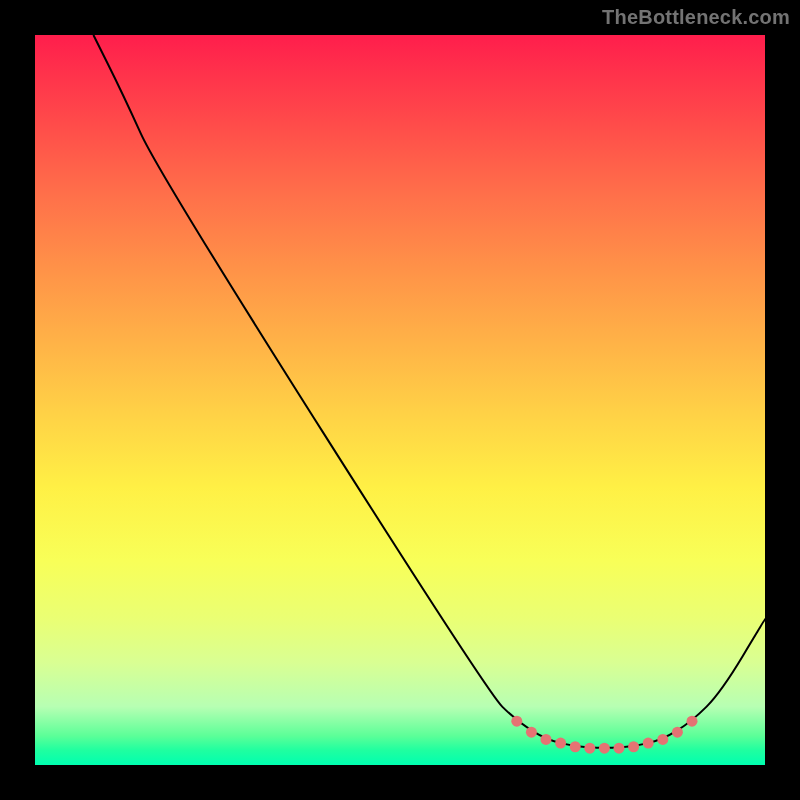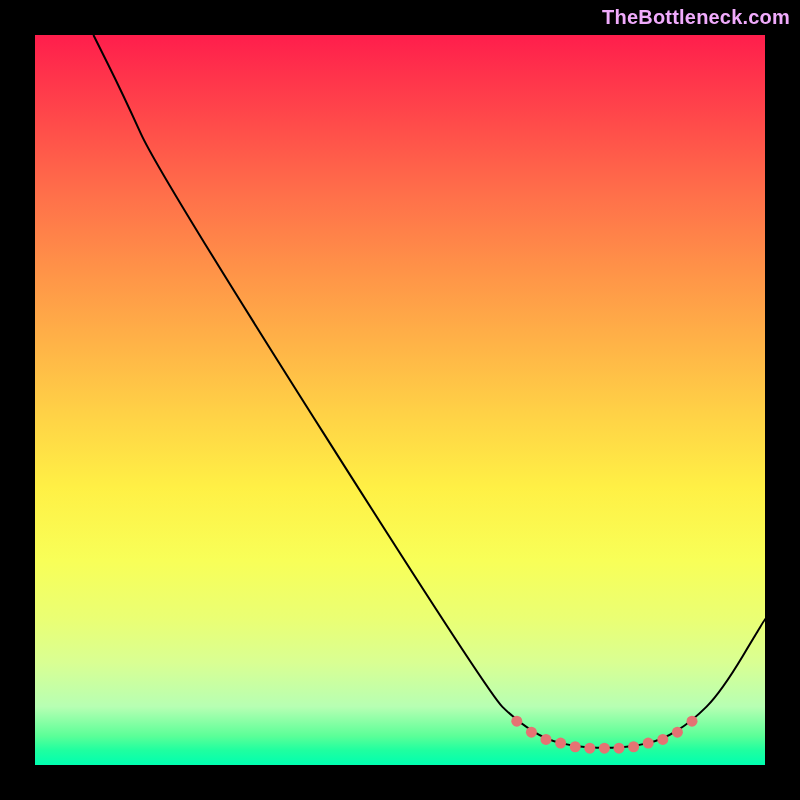--- a/index.html
+++ b/index.html
@@ -27,21 +27,21 @@
       #1fffa0 98%,
       #00ffb0 100%
     );
   }
   .watermark {
     position: absolute;
     top: 6px;
     right: 10px;
     font-size: 20px;
     font-weight: 600;
-    color: #f0abfc;
+    color: #737373;
     letter-spacing: 0.2px;
   }
   svg.curve {
     position: absolute;
     left: 0; top: 0;
     width: 730px; height: 730px;
     overflow: visible;
   }
   .curve-path {
     fill: none;

